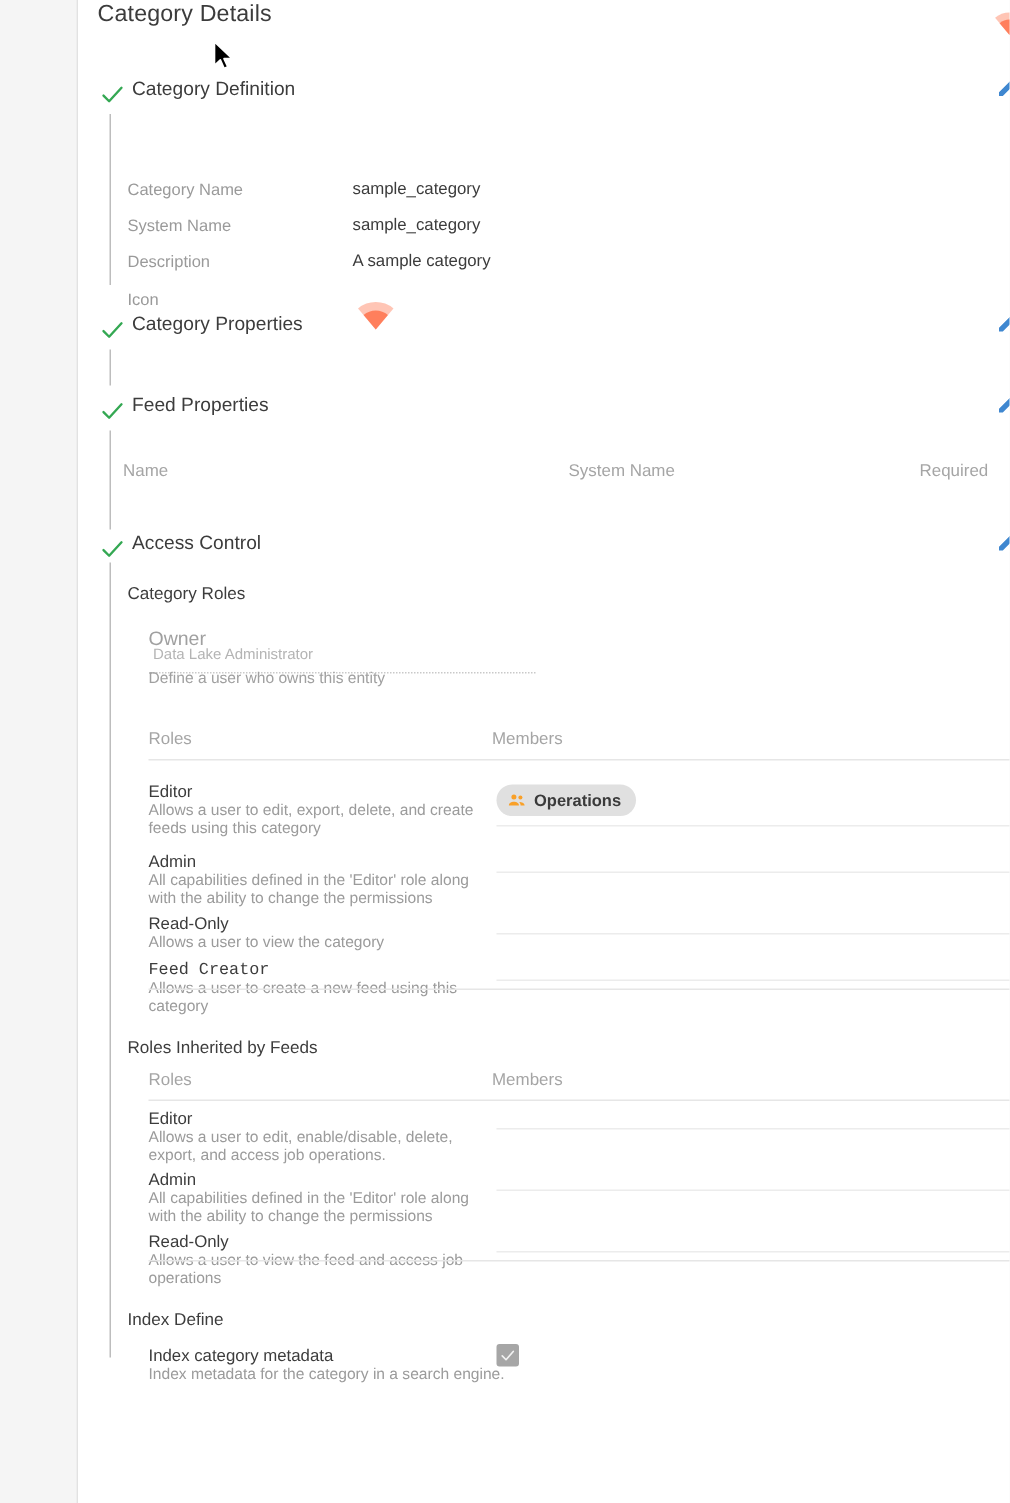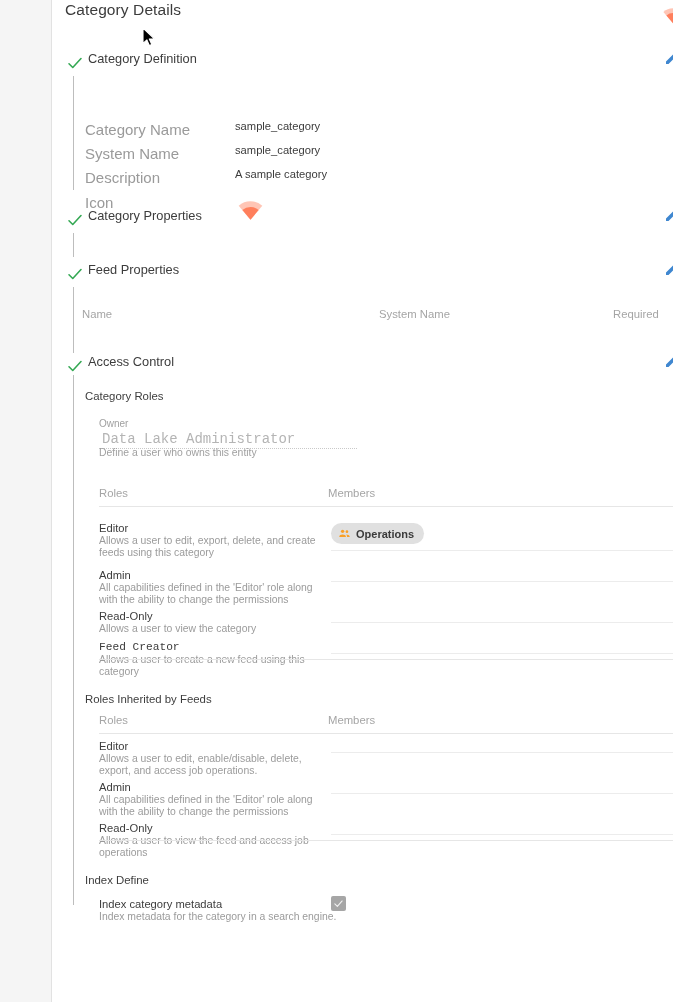--- a/index.html
+++ b/index.html
@@ -59,21 +59,21 @@
   }
   .rail {
     position: absolute; left: 21px; top: 0;
     width: 1px; background: #bdbdbd;
   }
 
   
   .def-row { position: absolute; left: 0; width: 100%; }
   .def-label {
     position: absolute; left: 33px;
-    font-size: 15px; color: #9a9a9a;
+    font-size: 11px; color: #9a9a9a;
   }
   .def-value {
     position: absolute; left: 183px;
     font-size: 11.2px; color: #3c3c3c;
   }
 
   
   .th {
     position: absolute;
     font-size: 11.3px; color: #a5a5a5; font-weight: normal;
@@ -88,22 +88,22 @@
     position: absolute; font-size: 11.2px; color: #3c3c3c;
   }
   .role-desc {
     position: absolute; font-size: 10.4px; color: #9b9b9b; line-height: 11.5px;
   }
   .member-line {
     position: absolute; height: 1px; background: #ececec;
   }
 
   
-  .owner-label { position: absolute; left: 47px; font-size: 10px; color: #a0a0a0; }
-  .owner-val   { position: absolute; left: 50px; font-size: 14px; color: #b4b4b4; font-family: Liberation Mono, monospace; }
+  .owner-label { position: absolute; left: 47px; font-size: 13px; color: #a0a0a0; }
+  .owner-val   { position: absolute; left: 50px; font-size: 10px; color: #b4b4b4; }
   .owner-dots  { position: absolute; left: 47px; width: 258px; height: 0;
                  border-bottom: 1px dotted #c9c9c9; }
   .owner-hint  { position: absolute; left: 47px; font-size: 10.4px; color: #a0a0a0; }
 
   
   .chip {
     position: absolute;
     display: inline-flex; align-items: center; gap: 5px;
     height: 21px; padding: 0 10px 0 7px;
     background: #e0e0e0; border-radius: 11px;

